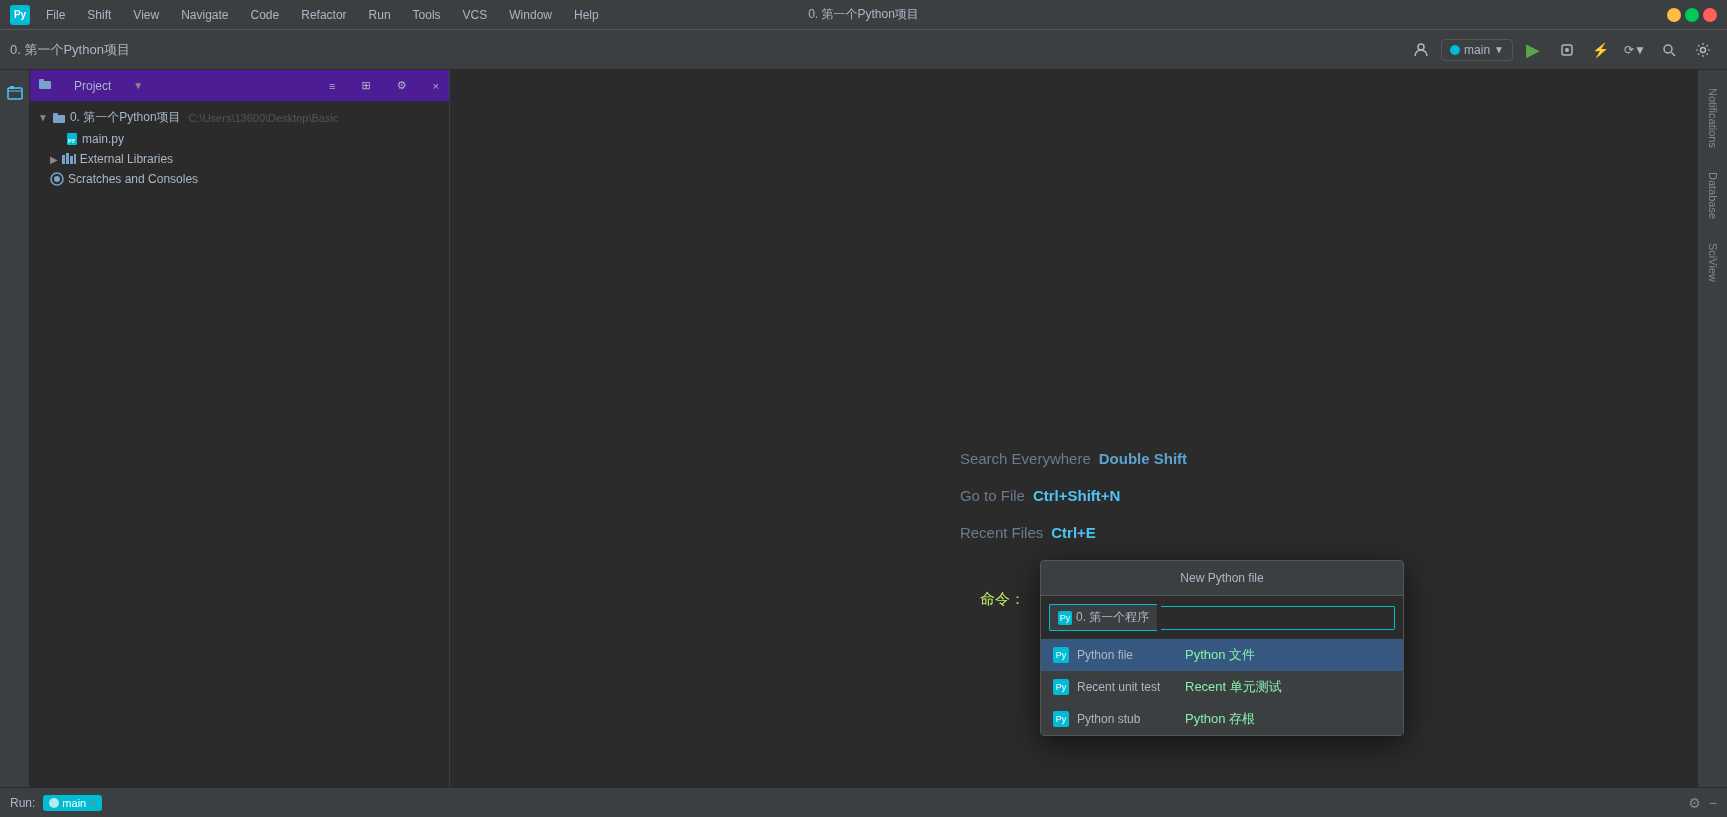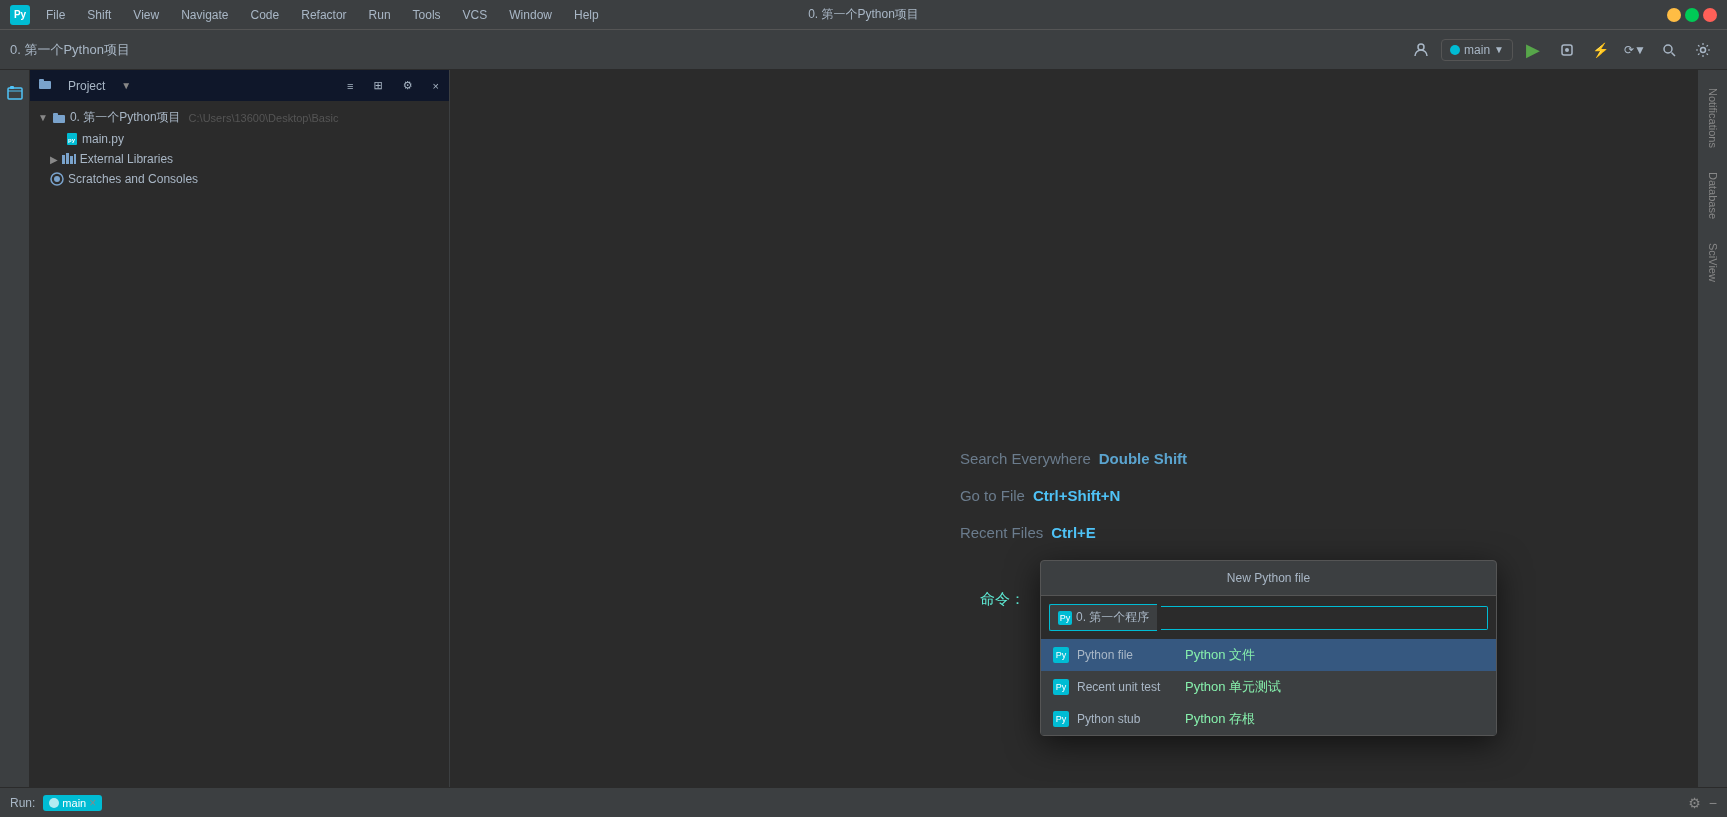--- a/index.html
+++ b/index.html
@@ -119,25 +119,25 @@
     #left-panel {
       width: 420px;
       background: #2b2b2b;
       border-right: 1px solid #3c3f41;
       display: flex;
       flex-direction: column;
     }
 
     #project-header {
       height: 32px;
-      background: #0f172a;
+      background: #4c1d95;
       display: flex;
       align-items: center;
       padding: 0 8px;
-      gap: 16px;
+      gap: 22px;
       border-bottom: 1px solid #2b2b2b;
     }
     .project-header-label {
       font-size: 12px;
       color: #a9b7c6;
     }
     .header-icon {
       font-size: 11px;
       color: #a9b7c6;
       cursor: pointer;
@@ -224,21 +224,21 @@
     
     #dialog-overlay {
       position: absolute;
       top: 0; left: 0; right: 0; bottom: 0;
       z-index: 100;
     }
     #dialog {
       position: absolute;
       top: 490px;
       left: 590px;
-      width: 457px;
+      width: 364px;
       background: #3c3f41;
       border: 1px solid #555;
       border-radius: 4px;
       box-shadow: 0 8px 32px rgba(0,0,0,0.6);
     }
     #dialog-title {
       text-align: center;
       padding: 10px;
       color: #a9b7c6;
       font-size: 12px;
@@ -371,21 +371,21 @@
       font-size: 12px;
       color: #888;
     }
     .vert-tab.active { color: #4fc3f7; }
 
     
     .cmd-hint {
       position: absolute;
       left: 530px;
       top: 520px;
-      color: #5eead4;
+      color: #bef264;
       font-size: 15px;
       z-index: 50;
       text-align: right;
     }
   </style>
 </head>
 <body>
 
 <div id="title-bar">
   <div class="app-icon">Py</div>
@@ -559,21 +559,21 @@
 
           <div class="dialog-list-item selected">
             <div class="item-icon">Py</div>
             <span class="item-label">Python file</span>
             <span class="item-desc">Python 文件</span>
           </div>
 
           <div class="dialog-list-item">
             <div class="item-icon">Py</div>
             <span class="item-label">Recent unit test</span>
-            <span class="item-desc">Python 单元测试</span>
+            <span class="item-desc">Recent 单元测试</span>
           </div>
 
           <div class="dialog-list-item">
             <div class="item-icon">Py</div>
             <span class="item-label">Python stub</span>
             <span class="item-desc">Python 存根</span>
           </div>
         </div>
       </div>
     </div>

